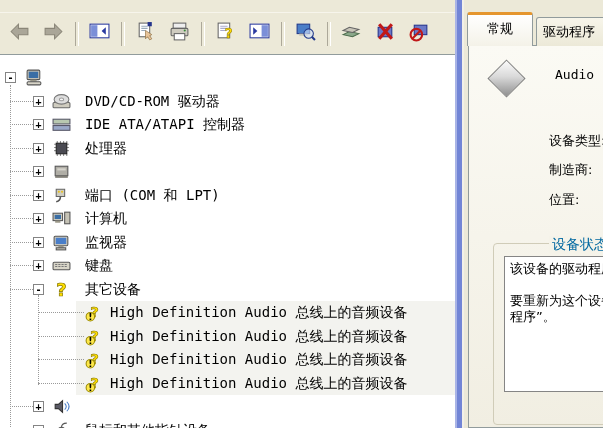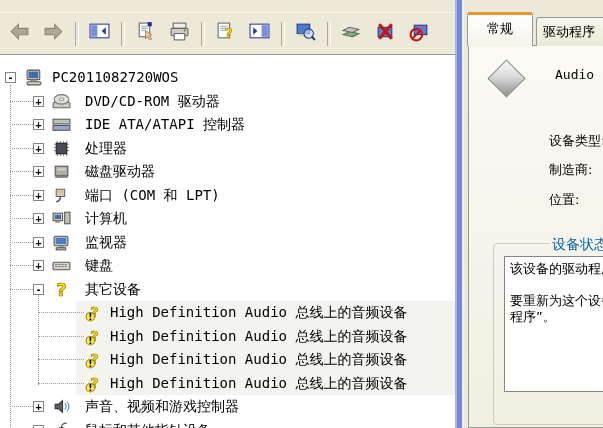--- a/index.html
+++ b/index.html
@@ -150,21 +150,20 @@
     <div class="guide-v" style="left:38px;top:240px;height:90px;"></div>
     <div id="tree-rows">
         <div class="tree-row" style="top: 11px;">
           <div class="exp" style="left: 5px;">-</div>
           <div class="tree-icon" style="left: 25px;"><svg viewBox="0 0 18 18">
               <rect x="2" y="2" width="12" height="9" rx="1" fill="#c6c3b6" stroke="#555"></rect>
               <rect x="3.5" y="3.5" width="9" height="6" fill="#3a6ea5"></rect>
               <rect x="5" y="11" width="6" height="2" fill="#9a9788"></rect>
               <rect x="2" y="13" width="13" height="3" rx="1" fill="#d8d5c8" stroke="#555"></rect>
             </svg></div>
-          <div class="tree-label" style="left: 52px;">PC2011082720WOS</div>
         </div>
         <div class="tree-row" style="top: 35px;">
           <div class="stub-h" style="left: 10px; width: 23px; top: 11px;"></div>
           <div class="exp" style="left: 33px;">+</div>
           <div class="tree-icon" style="left: 52px;"><svg viewBox="0 0 18 18">
               <rect x="1" y="10" width="16" height="5" rx="1" fill="#cfccbf" stroke="#666"></rect>
               <ellipse cx="9" cy="7" rx="7" ry="4.5" fill="#dedede" stroke="#777"></ellipse>
               <ellipse cx="9" cy="7" rx="2" ry="1.3" fill="#f8f8f8" stroke="#999"></ellipse>
             </svg></div>
           <div class="tree-label" style="left: 85px;">DVD/CD-ROM 驱动器</div>
@@ -188,21 +187,20 @@
           <div class="tree-label" style="left: 85px;">处理器</div>
         </div>
         <div class="tree-row" style="top: 105px;">
           <div class="stub-h" style="left: 10px; width: 23px; top: 11px;"></div>
           <div class="exp" style="left: 33px;">+</div>
           <div class="tree-icon" style="left: 52px;"><svg viewBox="0 0 18 18">
               <rect x="3" y="4" width="12" height="9" fill="#b0aea6" stroke="#555"></rect>
               <rect x="3" y="13" width="12" height="2" fill="#807e76"></rect>
               <rect x="5" y="6" width="8" height="2" fill="#d5d3cb"></rect>
             </svg></div>
-          <div class="tree-label" style="left: 85px;">磁盘驱动器</div>
         </div>
         <div class="tree-row" style="top: 129px;">
           <div class="stub-h" style="left: 10px; width: 23px; top: 11px;"></div>
           <div class="exp" style="left: 33px;">+</div>
           <div class="tree-icon" style="left: 52px;"><svg viewBox="0 0 18 18">
               <path d="M4 3 h8 v7 h-8 z" fill="#cfcdc0" stroke="#666"></path>
               <circle cx="6.5" cy="5.5" r="1" fill="#e8c020"></circle>
               <circle cx="9.5" cy="5.5" r="1" fill="#e8c020"></circle>
               <path d="M8 10 q0 4 -4 5" stroke="#555" fill="none" stroke-width="1.5"></path>
             </svg></div>
@@ -283,21 +281,20 @@
             </svg></div>
           <div class="tree-label" style="left: 110px;">High Definition Audio 总线上的音频设备</div>
         </div>
         <div class="tree-row" style="top: 340px;">
           <div class="stub-h" style="left: 10px; width: 23px; top: 11px;"></div>
           <div class="exp" style="left: 33px;">+</div>
           <div class="tree-icon" style="left: 52px;"><svg viewBox="0 0 18 18">
               <path d="M3 7 h3 l4 -3.5 v11 l-4 -3.5 h-3 z" fill="#5a5a66" stroke="#333"></path>
               <path d="M12 6 q3 3 0 6 M14 4.5 q4.5 4.5 0 9" stroke="#4a7ec8" fill="none"></path>
             </svg></div>
-          <div class="tree-label" style="left: 85px;">声音、视频和游戏控制器</div>
         </div>
         <div class="tree-row" style="top: 364px;">
           <div class="exp" style="left: 33px;">+</div>
           <div class="tree-icon" style="left: 52px;"><svg viewBox="0 0 18 18">
               <rect x="5" y="6" width="8" height="10" rx="4" fill="#d8d5c8" stroke="#555"></rect>
               <line x1="9" y1="6" x2="9" y2="10" stroke="#555"></line>
               <path d="M9 6 q0 -4 5 -4" stroke="#555" fill="none"></path>
             </svg></div>
           <div class="tree-label" style="left: 85px;">鼠标和其他指针设备</div>
         </div>

